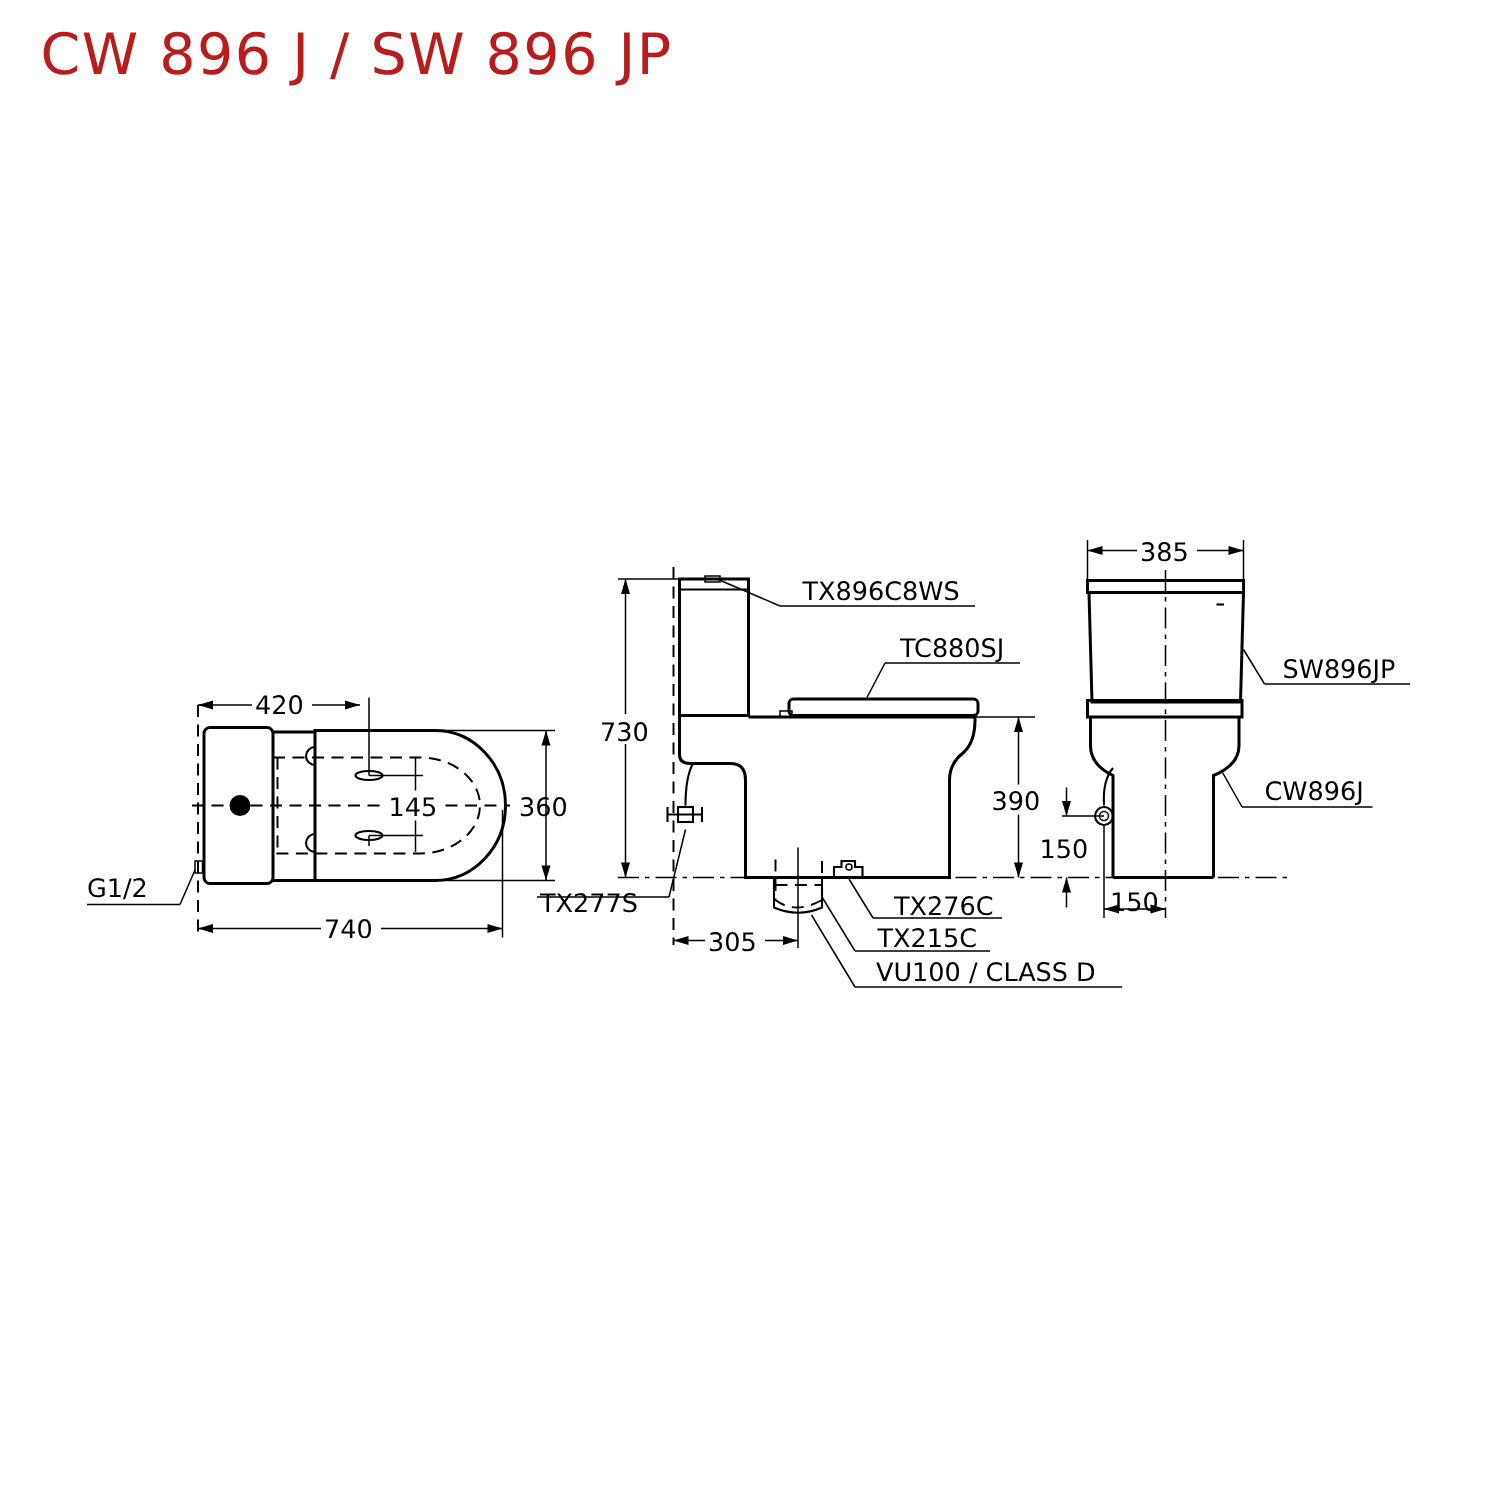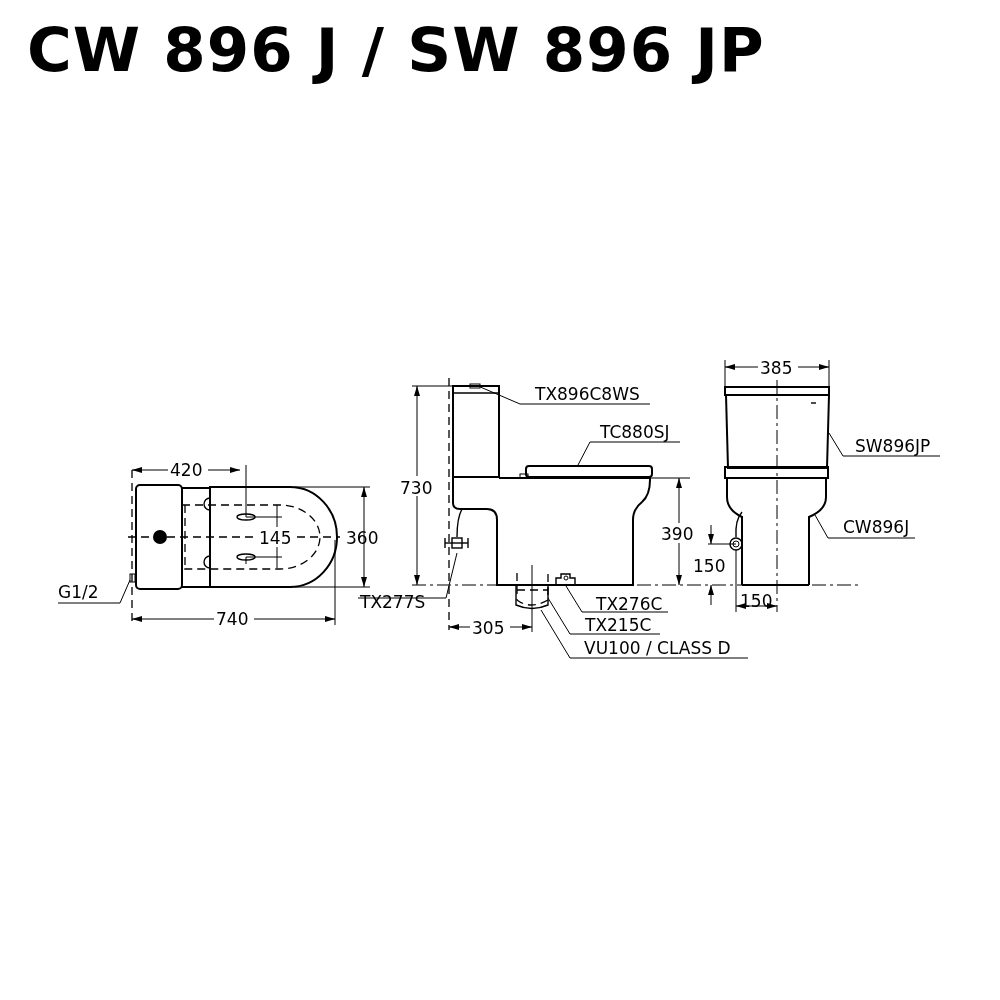--- a/index.html
+++ b/index.html
@@ -1,17 +1,17 @@
 <!DOCTYPE html>
 <html><head>
 <meta charset="utf-8">
 <style>
   html, body { margin: 0; padding: 0; background: #ffffff; }
   body { width: 1000px; height: 1000px; position: relative; overflow: hidden; font-family: "DejaVu Sans", sans-serif; }
-  .title { position: absolute; left: 27px; top: 14px; font-size: 61px; color: #000000; letter-spacing: 1px; font-family: "DejaVu Sans", sans-serif; font-weight: bold; }
+  .title { position: absolute; left: 27px; top: 14px; font-size: 38px; color: #b91c1c; letter-spacing: 1px; font-family: "DejaVu Sans", sans-serif; }
   svg { position: absolute; left: 0; top: 0; }
   svg text { font-family: "DejaVu Sans", sans-serif; font-size: 17px; fill: #000; }
   .ln { stroke: #000; stroke-width: 1.4; fill: none; }
   .th { stroke: #000; stroke-width: 2; fill: none; }
   .fine { stroke: #000; stroke-width: 1; fill: none; }
   .dash { stroke: #000; stroke-width: 1.3; fill: none; stroke-dasharray: 8 5; }
   .center { stroke: #000; stroke-width: 1; fill: none; stroke-dasharray: 14 4 3 4; }
 </style>
 </head>
 <body>

